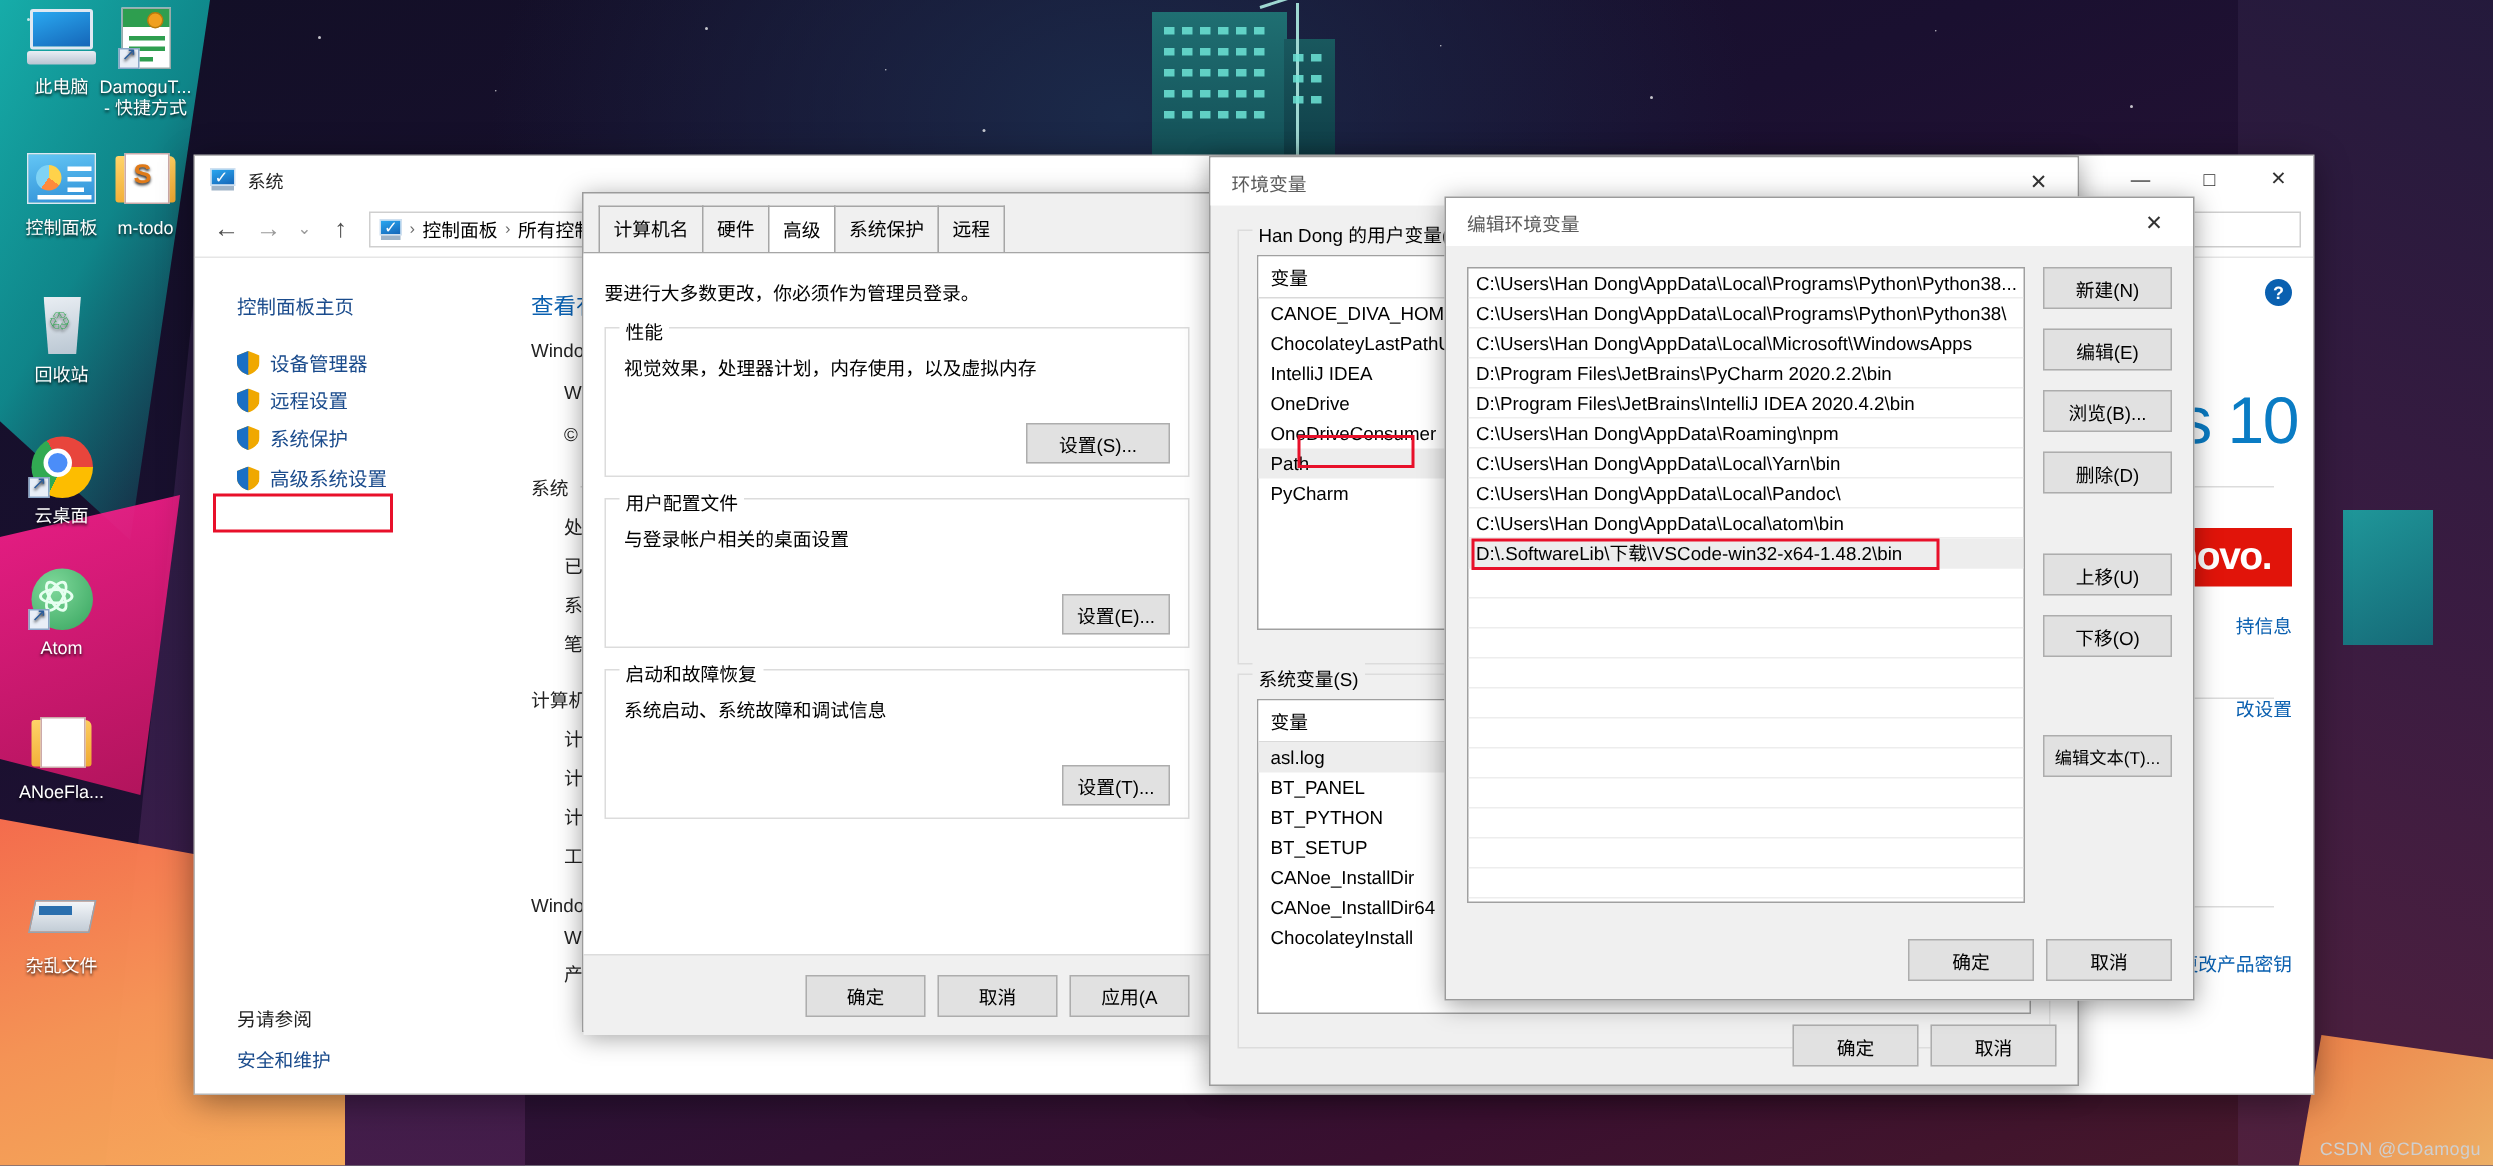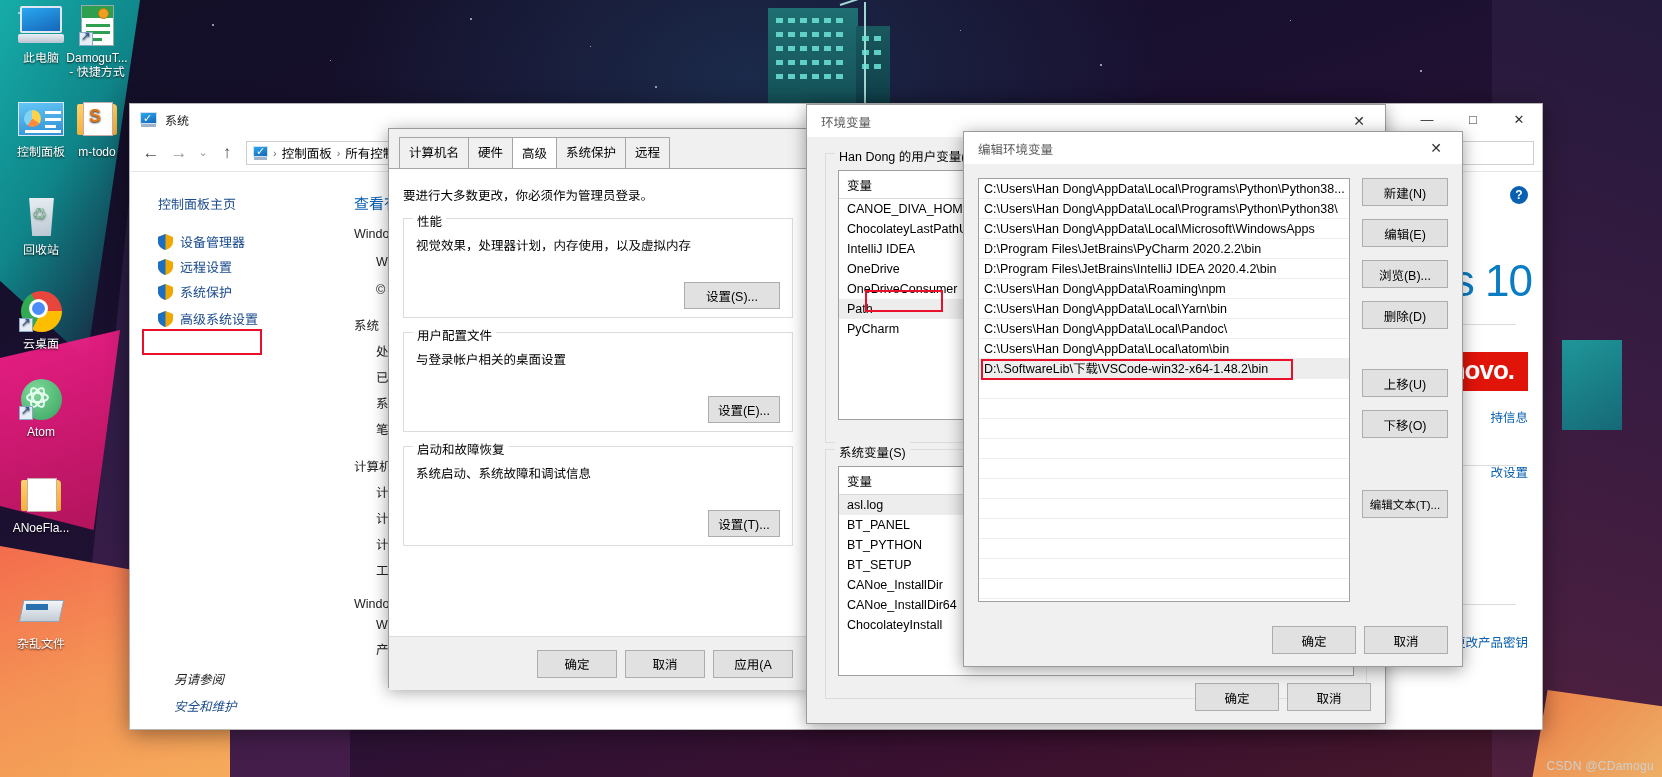--- a/index.html
+++ b/index.html
@@ -150,21 +150,21 @@
   .kv { font-size:12.5px; margin:7px 0 0 22px; color:#222; }
   .help-q { position:absolute; right:14px; top:14px; width:18px; height:18px; border-radius:50%;
     background:#0a60b0; color:#fff; font-size:12px; display:flex; align-items:center;
     justify-content:center; font-weight:bold; }
   .win10-brand { position:absolute; right:10px; top:84px; font-size:44px; color:#0a7cc4;
     font-weight:300; letter-spacing:-1px; }
   .lenovo { position:absolute; right:14px; top:180px; background:#e1140a; color:#fff;
     font-size:26px; font-weight:bold; padding:3px 14px 5px; letter-spacing:-1px; }
   .blue-link-sm { position:absolute; color:#0a60b0; font-size:12.5px; }
 
-  .footer-links { position:absolute; left:44px; bottom:14px; font-size:12.5px;font-style:italic; }
+  .footer-links { position:absolute; left:28px; bottom:14px; font-size:12.5px; }
   .footer-links .fl-head { color:#222; margin-bottom:8px; }
   .footer-links a { color:#1a4b8c; text-decoration:none; display:block; }
 
   
   .dlg { position:absolute; background:#f0f0f0; border:1px solid #9b9b9b;
     box-shadow:0 3px 16px rgba(0,0,0,.38); }
   .dlg-title { height:32px; display:flex; align-items:center; padding:0 4px 0 14px;
     font-size:12.5px; color:#5b5b5b; background:#fff; }
   .dlg-title .sp { flex:1; }
   .dlg-x { width:44px; height:31px; display:flex; align-items:center; justify-content:center;

